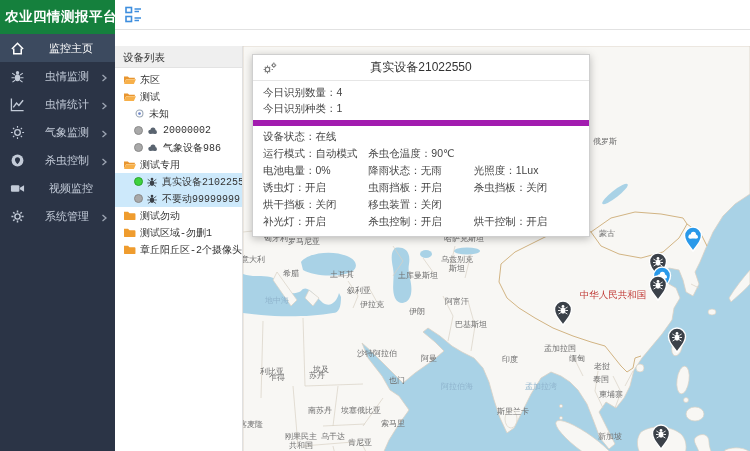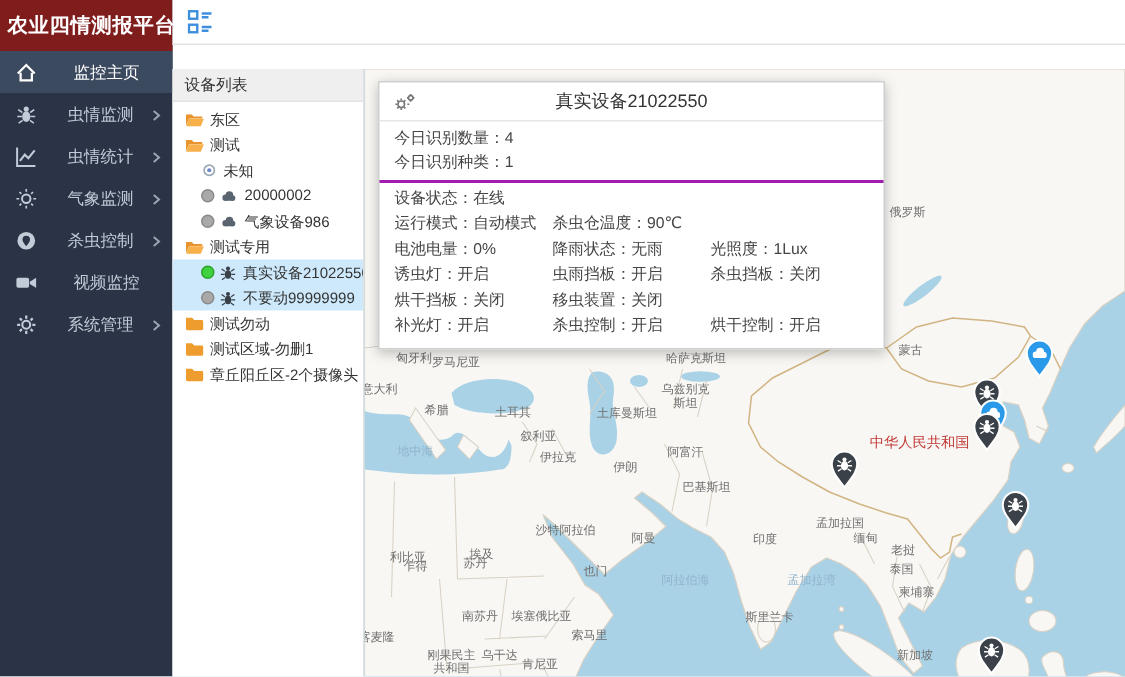--- a/index.html
+++ b/index.html
@@ -2,21 +2,21 @@
 <html><head>
 <meta charset="utf-8">
 <style>
   * { margin:0; padding:0; box-sizing:border-box; }
   html,body { width:750px; height:451px; overflow:hidden;
     font-family:"Liberation Sans","DejaVu Sans",sans-serif; background:#fff; }
   .app { display:flex; width:750px; height:451px; }
 
   
   .sidebar { width:115px; background:#2b3446; flex:0 0 115px; }
-  .app-title { height:34px; line-height:34px; background:#7f1d1d; color:#fff;
+  .app-title { height:34px; line-height:34px; background:#15803d; color:#fff;
     font-size:13.5px; font-weight:bold; padding-left:5px; letter-spacing:.5px; white-space:nowrap; }
   .menu-item { height:28px; display:flex; align-items:center; padding:0 7px 0 10px;
     color:#c3cbd8; font-size:11px; cursor:pointer; }
   .menu-item.active { background:#3c4a5f; color:#fff; }
   .menu-item .mi-icon { width:15px; height:15px; margin-right:9px; flex:0 0 15px; display:inline-flex; }
   .menu-item .mi-icon svg { width:100%; height:100%; }
   .menu-item .mi-label { flex:1; white-space:nowrap;text-align:center; }
   .menu-item .mi-arrow { width:8px; height:8px; opacity:.75; }
 
   
@@ -24,21 +24,21 @@
   .topbar { height:30px; background:#fff; border-bottom:1px solid #e2e2e2;
     display:flex; align-items:center; padding-left:10px; flex:0 0 30px; }
   .tree-toggle { width:17px; height:17px; display:inline-flex; cursor:pointer; }
   .content { flex:1; display:flex; min-height:0; }
 
   
   .device-panel { width:128px; flex:0 0 128px; background:#fff; border-right:1px solid #e0e0e0;
     overflow:hidden; }
   .panel-header { height:22px; line-height:22px; background:#efefef; border-bottom:1px solid #e3e3e3;
     font-size:10.5px; color:#333; padding-left:8px; }
-  .tree { padding-top:3px; }
+  .tree { padding-top:3px;font-family:Liberation Mono, monospace; }
   .tree-row { height:17px; display:flex; align-items:center; font-size:10px; color:#333;
     white-space:nowrap; cursor:pointer; padding-left:8px; }
   .tree-row.child { padding-left:19px;text-align:center; }
   .tree-row.selected { background:#cde9fb; }
   .t-icon { display:inline-flex; margin-right:4px; flex:0 0 auto; }
   .t-icon svg { display:block; }
   .dot { width:9px; height:9px; border-radius:50%; margin-right:3px; flex:0 0 9px; }
   .dot.online { background:#3ed23e; border:1px solid #2da32d; }
   .dot.offline { background:#a9a9a9; border:1px solid #8a8a8a; }
 
@@ -49,21 +49,21 @@
   text.lbl.water { fill:#8fb4cd; }
   text.lbl.china { fill:#c03a36; font-size:9.5px; }
 
   
   .popup { position:absolute; left:9px; top:8px; width:338px; background:#fff;
     border:1px solid #cfcfcf; box-shadow:0 2px 8px rgba(0,0,0,.25); font-size:10.5px; color:#454545; }
   .popup-header { position:relative; height:26px; border-bottom:1px solid #e6e6e6;
     display:flex; align-items:center; }
   .popup-gear { position:absolute; left:9px; top:6px; width:16px; height:14px; cursor:pointer; }
   .popup-title { flex:1; text-align:center; font-size:12px; color:#333; }
-  .popup-stats { padding:3px 10px 4px; border-bottom:2px solid #a21caf; }
+  .popup-stats { padding:3px 10px 4px; border-bottom:6px solid #a21caf; }
   .popup-stats div { line-height:16px; }
   .popup-body { padding:2px 10px 6px; }
   .pgrid-row { display:grid; grid-template-columns:1fr 1fr 1fr; }
   .pgrid-row div { line-height:17px; }
   .pgrid-row.full { grid-template-columns:1fr; }
 </style>
 </head>
 <body>
 
 <div class="app">

